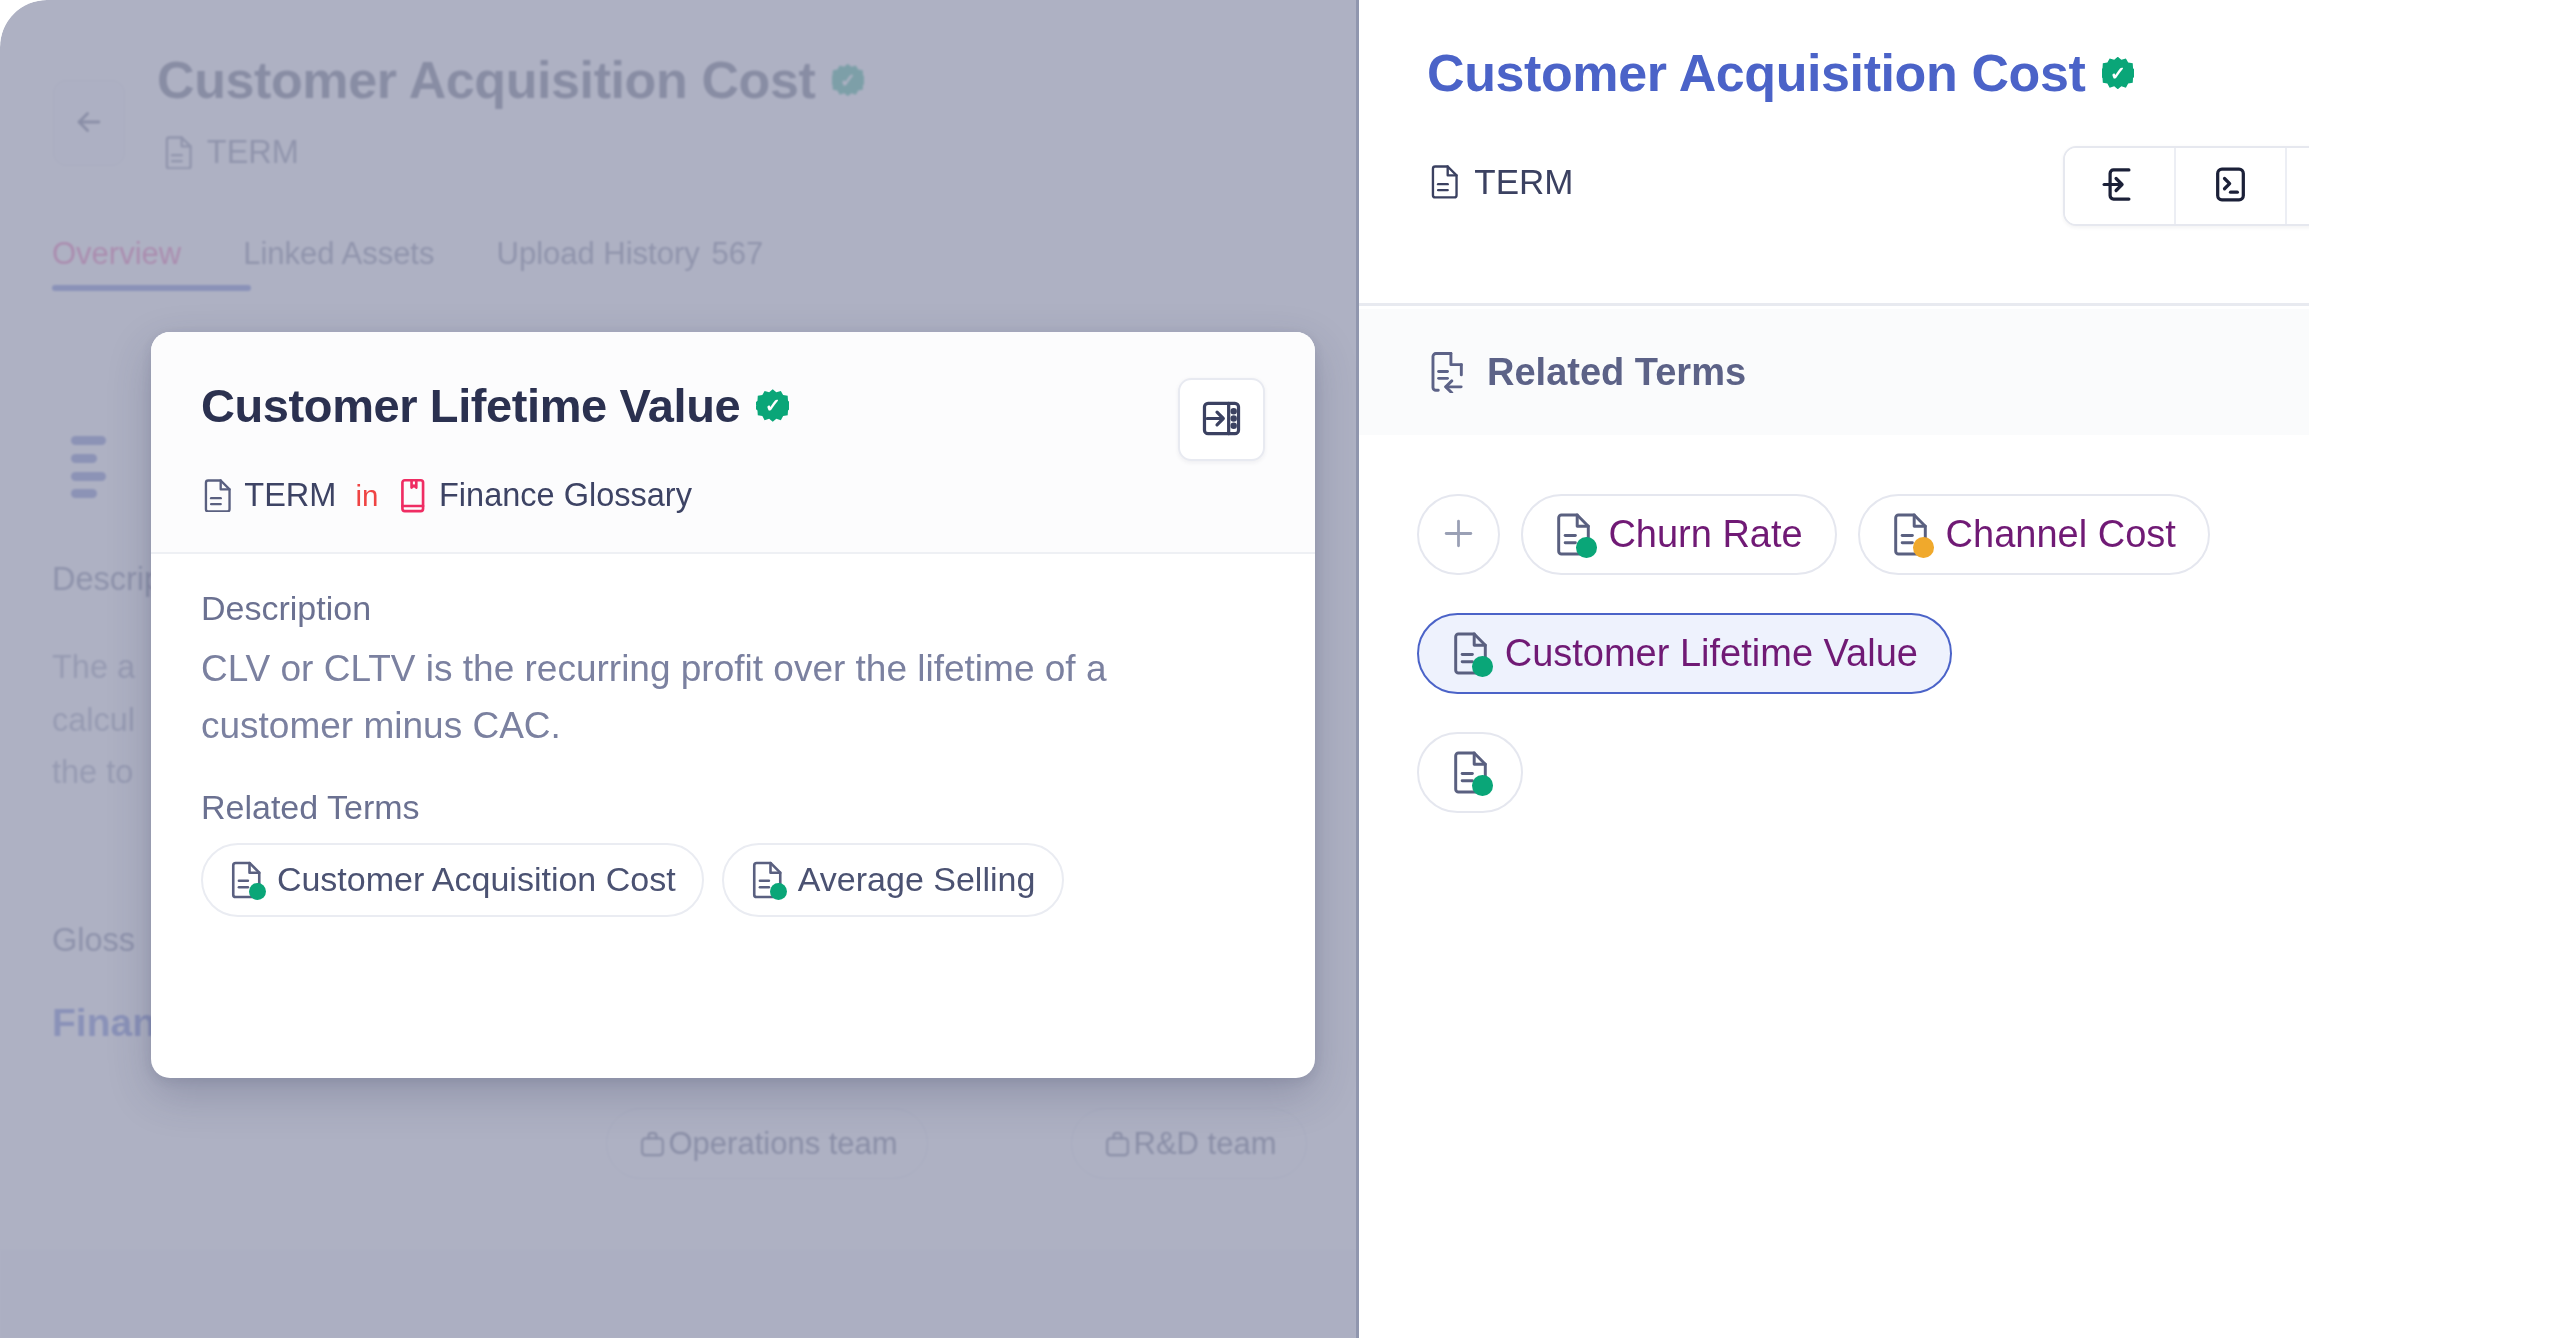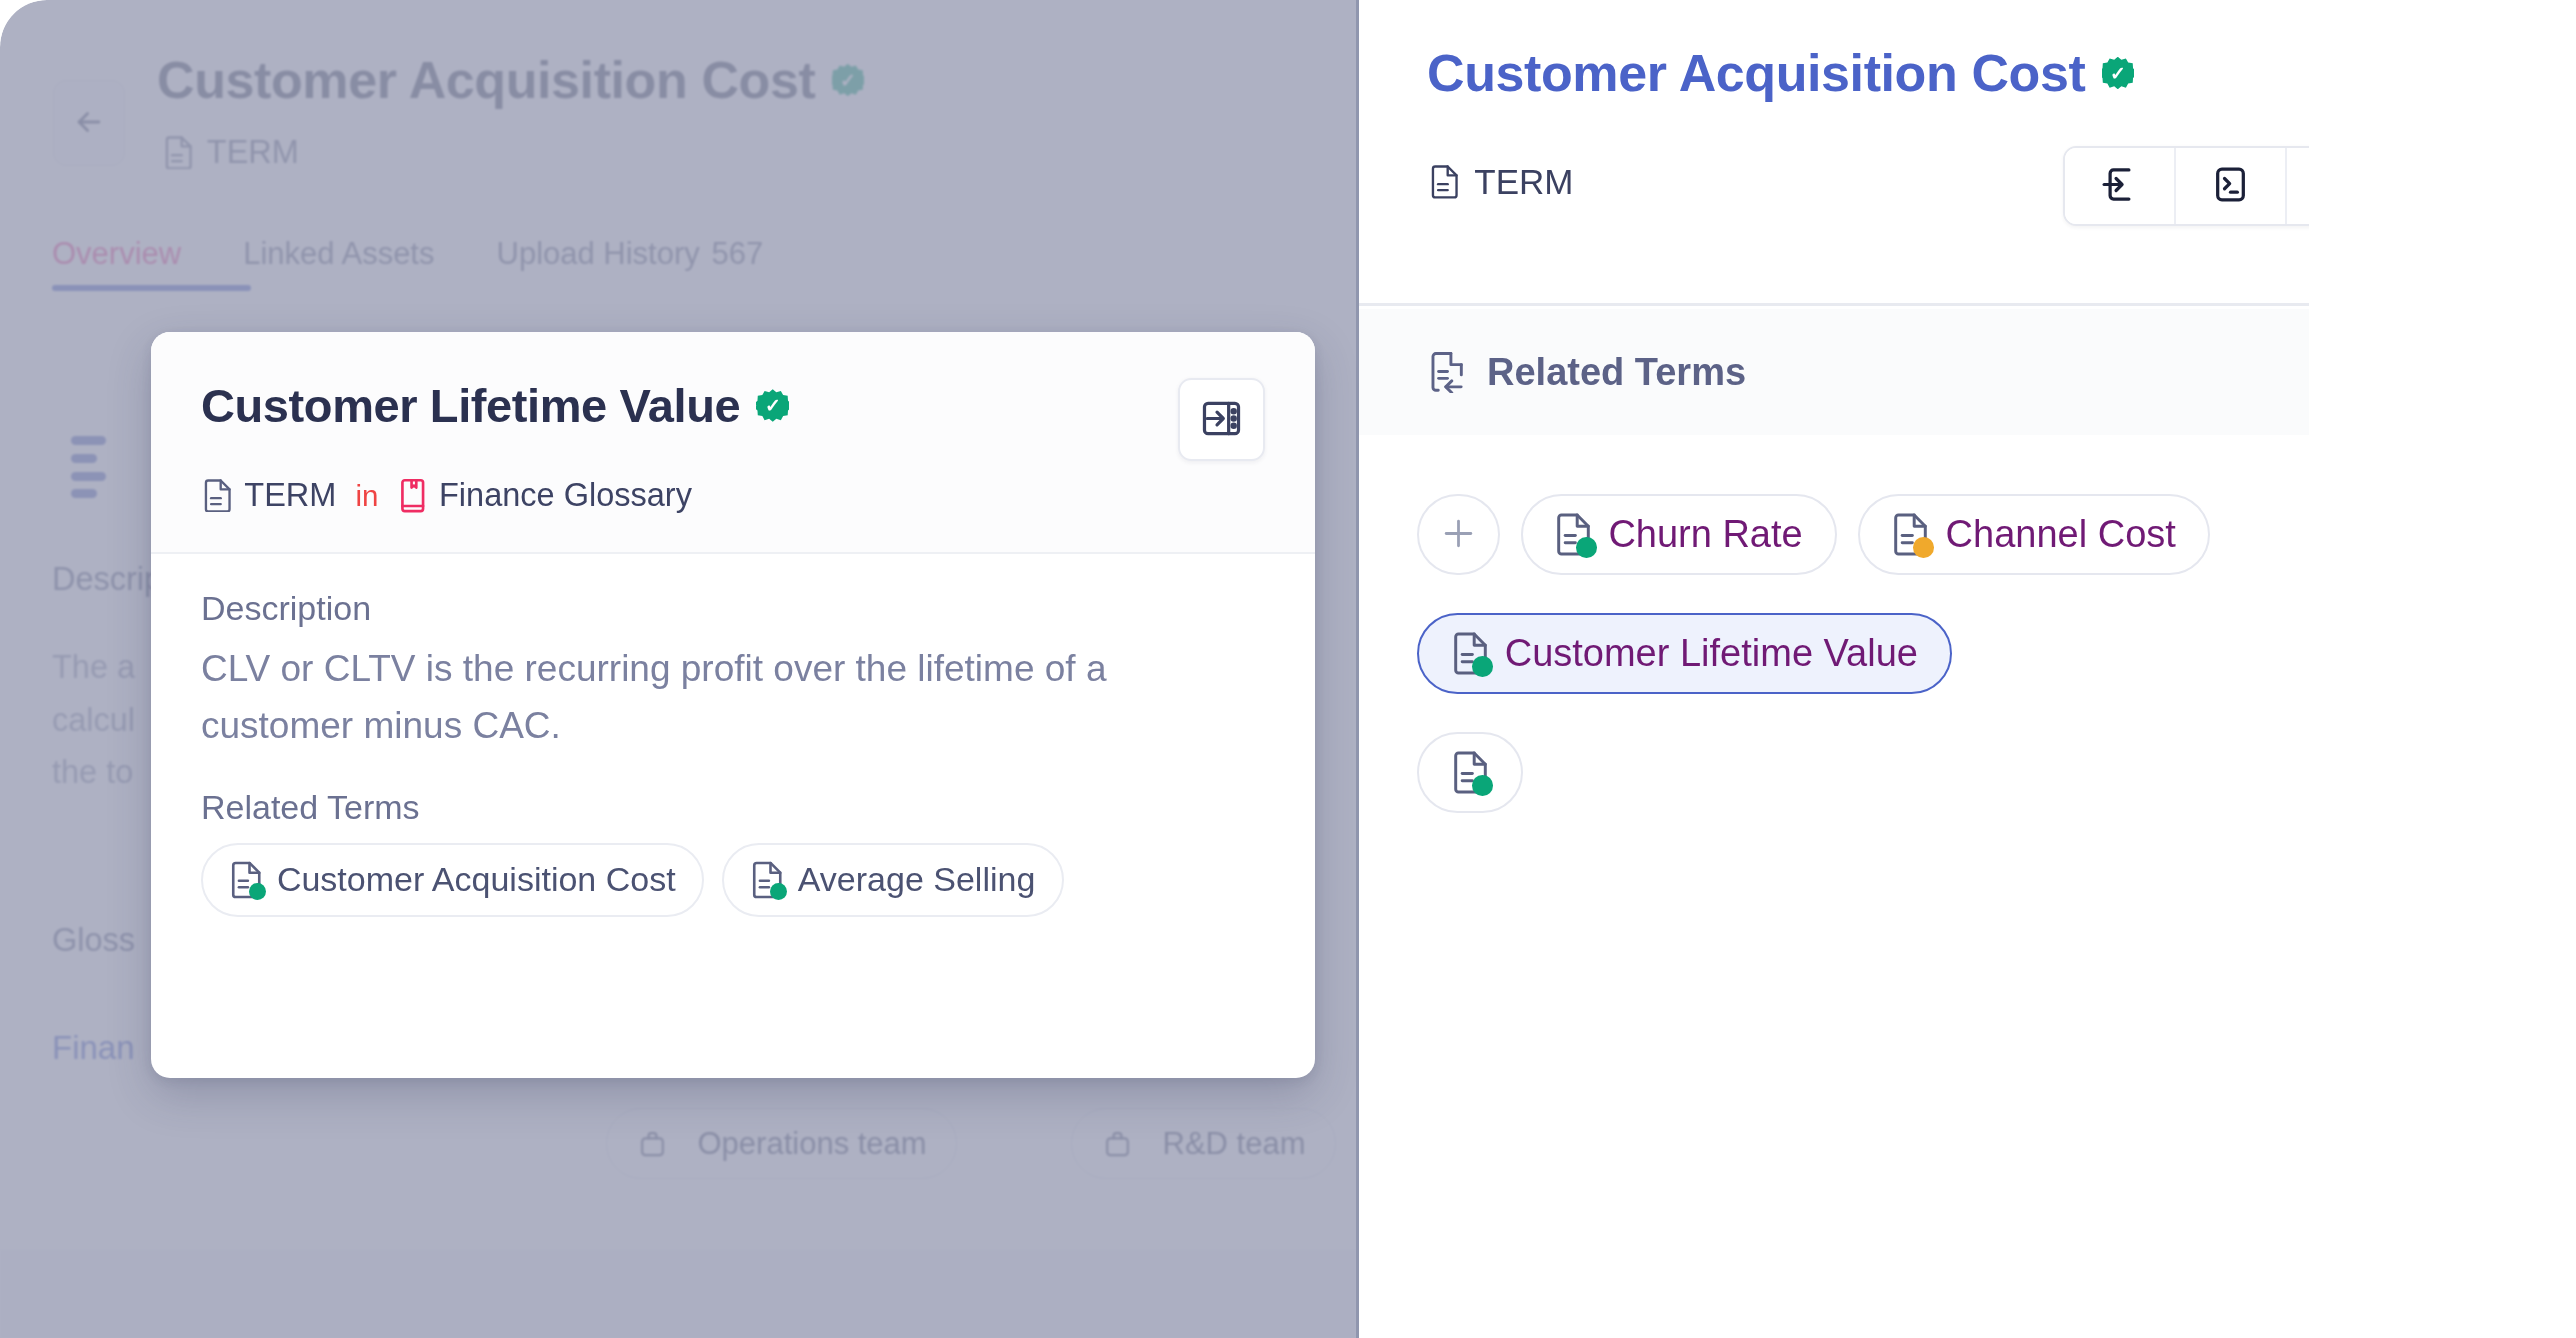--- a/index.html
+++ b/index.html
@@ -131,30 +131,30 @@
     position: absolute;
     font-size: 32.5px; color: #5d6485; white-space: nowrap;
   }
   .bg-body-text {
     position: absolute;
     font-size: 32.5px; color: #8a90a9; line-height: 1.62;
     width: 1285px; white-space: pre-line;
   }
   .bg-link {
     position: absolute;
-    font-size: 33px; font-weight: 400; color: #4b63c8; white-space: nowrap; margin-top: 28px;
+    font-size: 39px; font-weight: 700; color: #4b63c8; white-space: nowrap;
   }
 
   .bg-chip {
     position: absolute;
     height: 71px;
     border: 1.5px solid #dfe2ec;
     border-radius: 35px;
     background: rgba(255,255,255,0.35);
-    display: flex; align-items: center; gap: 30px;
+    display: flex; align-items: center; gap: 1px;
     padding: 0 29.5px;
     font-size: 31px; color: #4b5272;
     white-space: nowrap;
   }
   .bag-ico { width: 31px; height: 31px; flex: none; }
 
   .bg-bottombar {
     position: absolute; left: 0; bottom: 0;
     width: 1356px; height: 89px;
     background: #f5f6fa;

